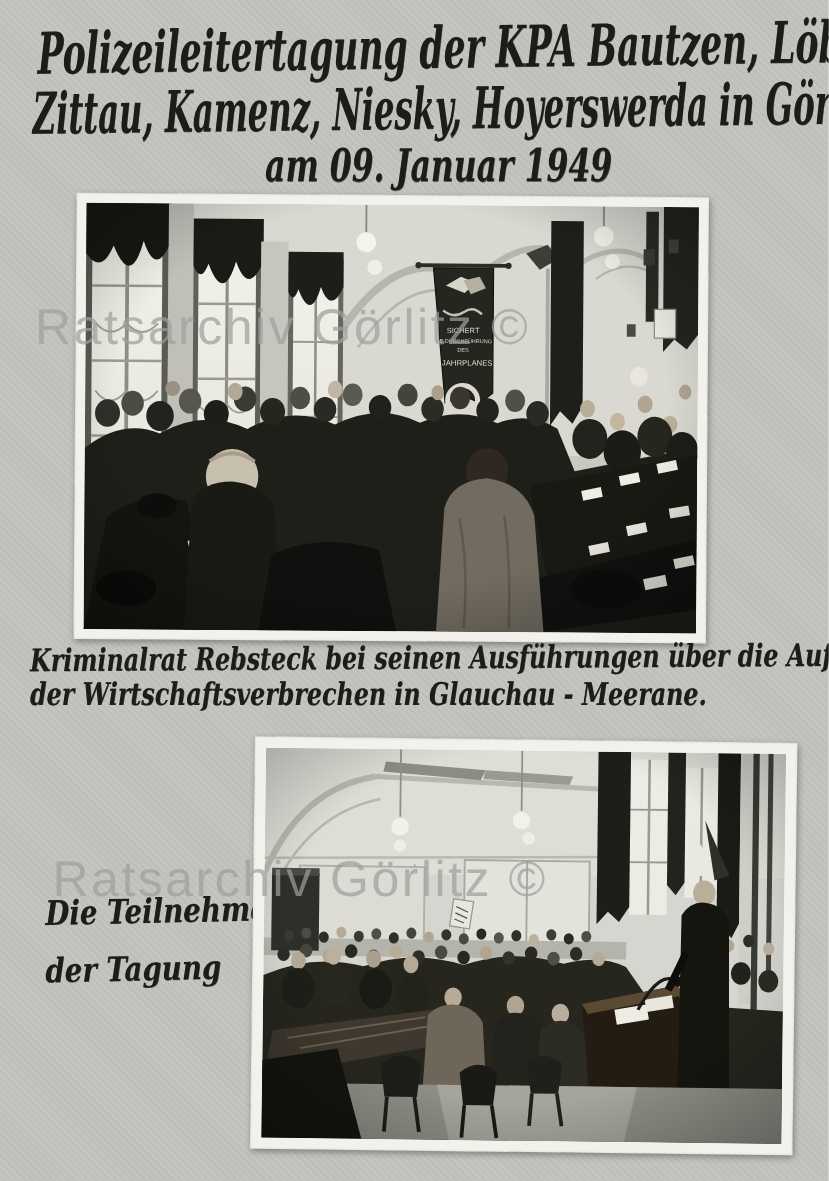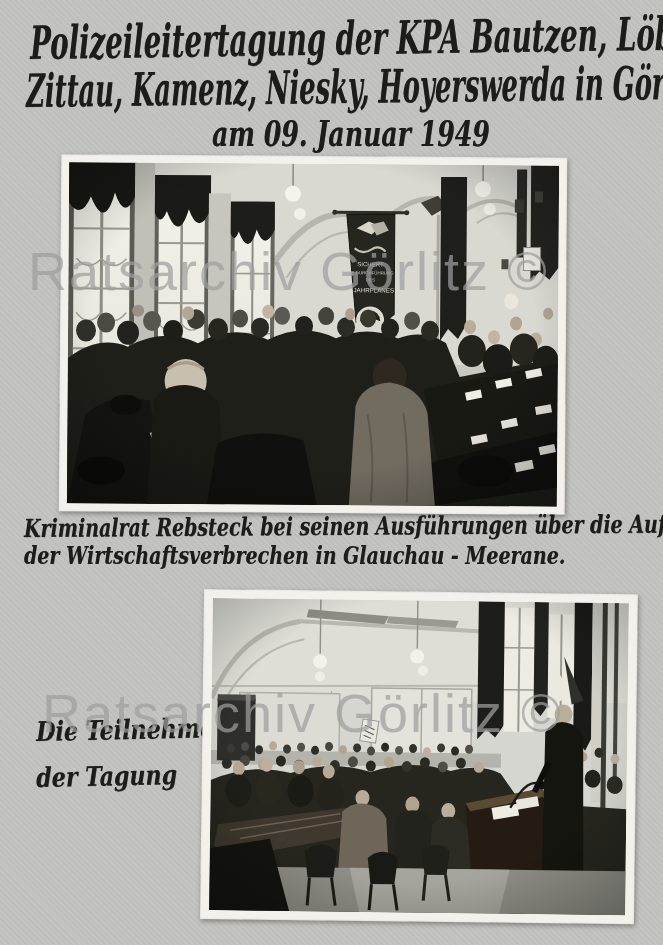--- a/index.html
+++ b/index.html
@@ -30,21 +30,21 @@
   .label-l2{left:36px;top:762px;font-size:27px;transform:scale(0.82,1) rotate(-1deg);}
   .photo{
     background:#f2f1ec;
     box-shadow:1px 2px 5px rgba(0,0,0,0.35), inset 0 0 2px rgba(0,0,0,0.15);
   }
   .photo svg{display:block;}
   .photo1{left:60px;top:156px;width:490px;height:341px;padding:8px;transform:rotate(0.4deg);}
   .photo2{left:204px;top:589px;width:416px;height:312px;padding:9px;transform:rotate(0.7deg);transform-origin:left top;}
   .watermark{
     font-family:"Liberation Sans",sans-serif;
-    font-size:54px;
+    font-size:40px;
     letter-spacing:2px;
     color:rgba(158,158,158,0.72);
     white-space:nowrap;
     z-index:5;
     pointer-events:none;
   }
   .wm1{left:28px;top:240px;}
   .wm2{left:42px;top:682px;}
   svg text{font-family:"Liberation Sans",sans-serif;}
 </style>

